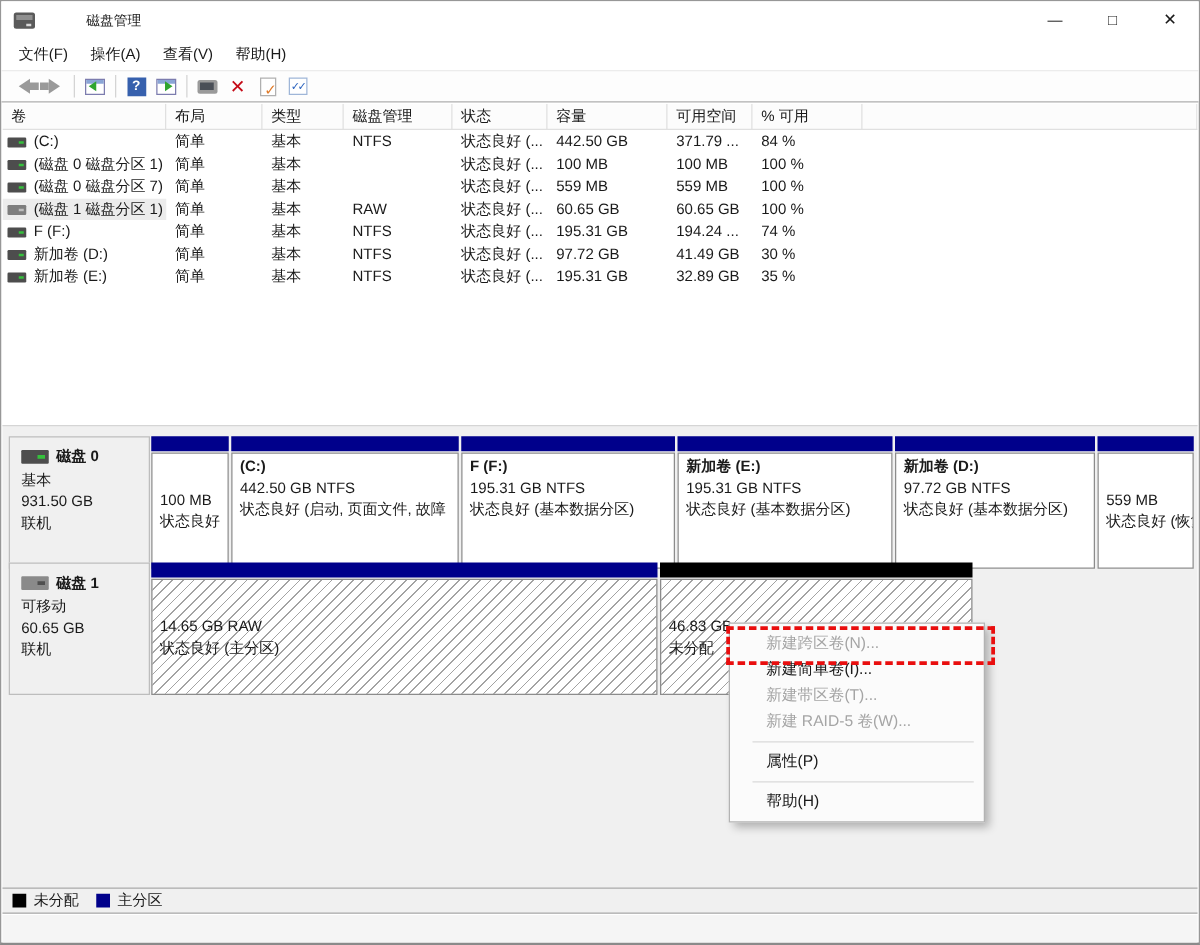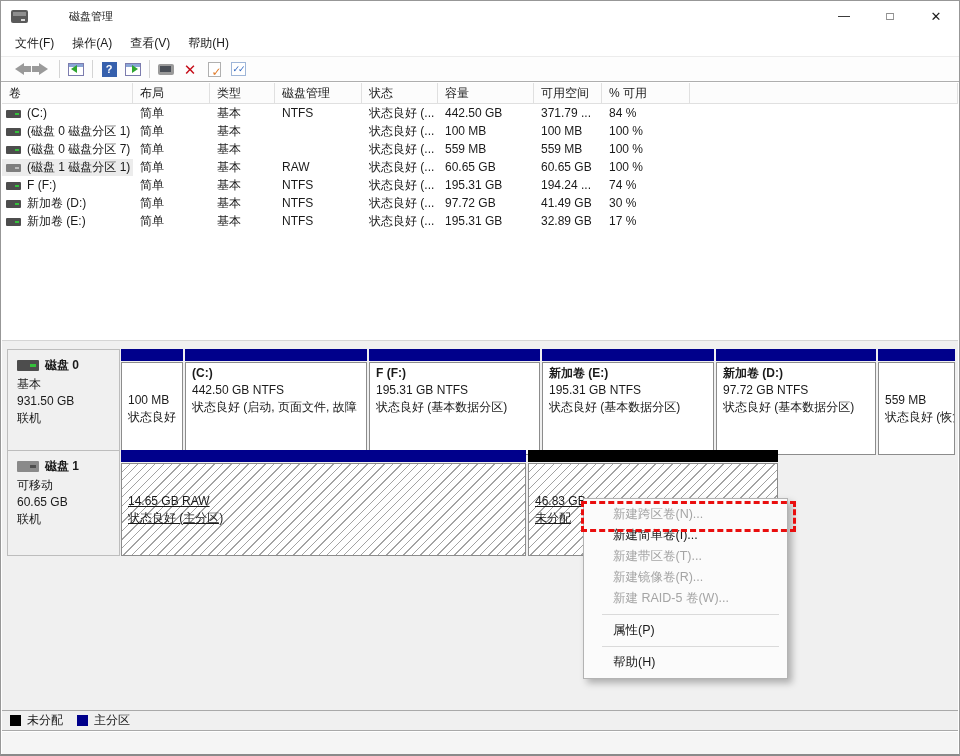--- a/index.html
+++ b/index.html
@@ -68,21 +68,21 @@
   .disk-ico.gray { background:#8a8a8a; } .disk-ico.gray::after { background:#4f4f4f; }
   .parts { display:flex; gap:2px; margin-left:1px; }
   .part { display:flex; flex-direction:column; height:106px; }
   .part-head { height:12px; background:#00008b; }
   .part-head.unalloc { background:#000000; }
   .part-body { flex:1; margin-top:1px; border:1px solid #8c8c8c; background:#fff; padding:2px 0 0 6px; line-height:17px; overflow:hidden; display:flex; flex-direction:column; }
   .part-body.center { justify-content:center; padding-top:0; }
   .part-body.hatch { background:repeating-linear-gradient(135deg,#ffffff 0 5px,#a3a3a3 5px 6px); }
   .part-title { font-weight:bold; white-space:nowrap; }
   .part-line { white-space:nowrap; }
-  .hatch .part-line { background:transparent;text-decoration:underline; }
+  .hatch .part-line { background:transparent; }
   
   .ctx-menu { position:absolute; left:582px; top:497px; width:205px; background:#fbfbfb; border:1px solid #b3b3b3;
               box-shadow:4px 4px 7px rgba(0,0,0,0.28); padding:5px 0; z-index:5; }
   .ctx-item { height:21px; line-height:21px; padding-left:29px; font-size:12.5px; white-space:nowrap; }
   .ctx-item.disabled { color:#a5a5a5; }
   .ctx-sep { border-top:1px solid #dadada; margin:5px 8px 5px 18px; }
   .annotation-box { position:absolute; left:580px; top:500px; width:215px; height:31px; border:3px dashed #e90e0e; z-index:6; pointer-events:none; }
   
   .legendbar { position:absolute; left:1px; right:1px; top:709px; height:21px; background:#f0f0f0; border-top:1px solid #a9a9a9;
                border-bottom:1px solid #a9a9a9; display:flex; align-items:center; padding-left:8px; gap:6px; }
@@ -255,21 +255,21 @@
       <div class="cell first">
           <div class="vol-ico"></div>
           <span>新加卷 (E:)</span>
         </div>
       <div class="cell">简单</div>
       <div class="cell">基本</div>
       <div class="cell">NTFS</div>
       <div class="cell">状态良好 (...</div>
       <div class="cell">195.31 GB</div>
       <div class="cell">32.89 GB</div>
-      <div class="cell">17 %</div>
+      <div class="cell">35 %</div>
       <div class="cell"></div>
     </div>
   </div>
 
   <div class="graph">
 
     <div class="disk-row">
       <div class="disk-label">
         <div class="disk-name-line">
           <div class="disk-ico"></div>
@@ -355,21 +355,20 @@
           </div>
         </div>
       </div>
     </div>
   </div>
 
   <div class="ctx-menu">
     <div class="ctx-item disabled">新建跨区卷(N)...</div>
     <div class="ctx-item">新建简单卷(I)...</div>
     <div class="ctx-item disabled">新建带区卷(T)...</div>
-    <div class="ctx-item disabled">新建镜像卷(R)...</div>
     <div class="ctx-item disabled">新建 RAID-5 卷(W)...</div>
     <div class="ctx-sep"></div>
     <div class="ctx-item">属性(P)</div>
     <div class="ctx-sep"></div>
     <div class="ctx-item">帮助(H)</div>
   </div>
   <div class="annotation-box"></div>
 
   <div class="legendbar">
     <div class="legend-sq unalloc"></div>

